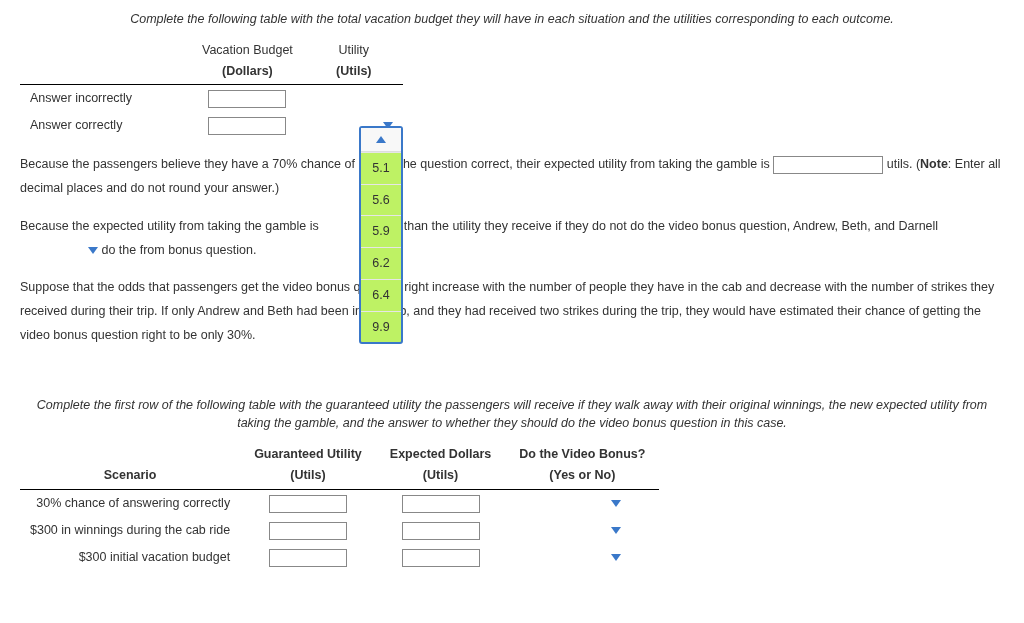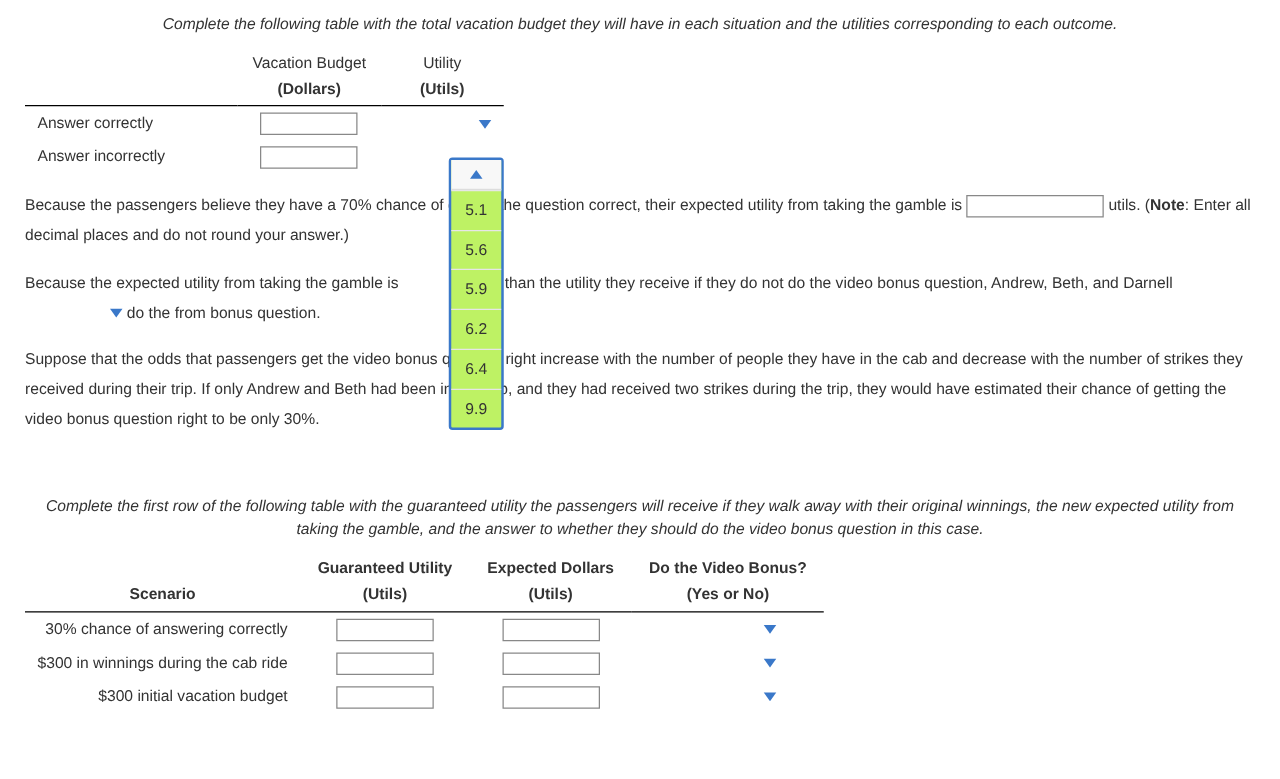--- a/index.html
+++ b/index.html
@@ -93,28 +93,28 @@
     <th></th>
     <th>Vacation Budget</th>
     <th>Utility</th>
   </tr>
   <tr>
     <th class="sub" style="text-align:left;width:170px;"></th>
     <th class="sub">(Dollars)</th>
     <th class="sub">(Utils)</th>
   </tr>
   <tr>
+    <td class="lab">Answer incorrectly</td>
+    <td style="text-align:center;"><span class="txt-in"></span></td>
+    <td style="text-align:center;"><span class="dd narrow"></span></td>
+  </tr>
+  <tr>
     <td class="lab">Answer correctly</td>
     <td style="text-align:center;"><span class="txt-in"></span></td>
     <td style="text-align:center;"><span class="dd"><span class="caret-down"></span></span></td>
-  </tr>
-  <tr>
-    <td class="lab">Answer incorrectly</td>
-    <td style="text-align:center;"><span class="txt-in"></span></td>
-    <td style="text-align:center;"><span class="dd narrow"></span></td>
   </tr>
 </tbody>
     </table>
 
 <div class="dd-expanded">
   <div class="tab"><span class="caret-up"></span></div>
   <div class="opt">5.1</div>
   <div class="opt">5.6</div>
   <div class="opt">5.9</div>
   <div class="opt">6.2</div>

